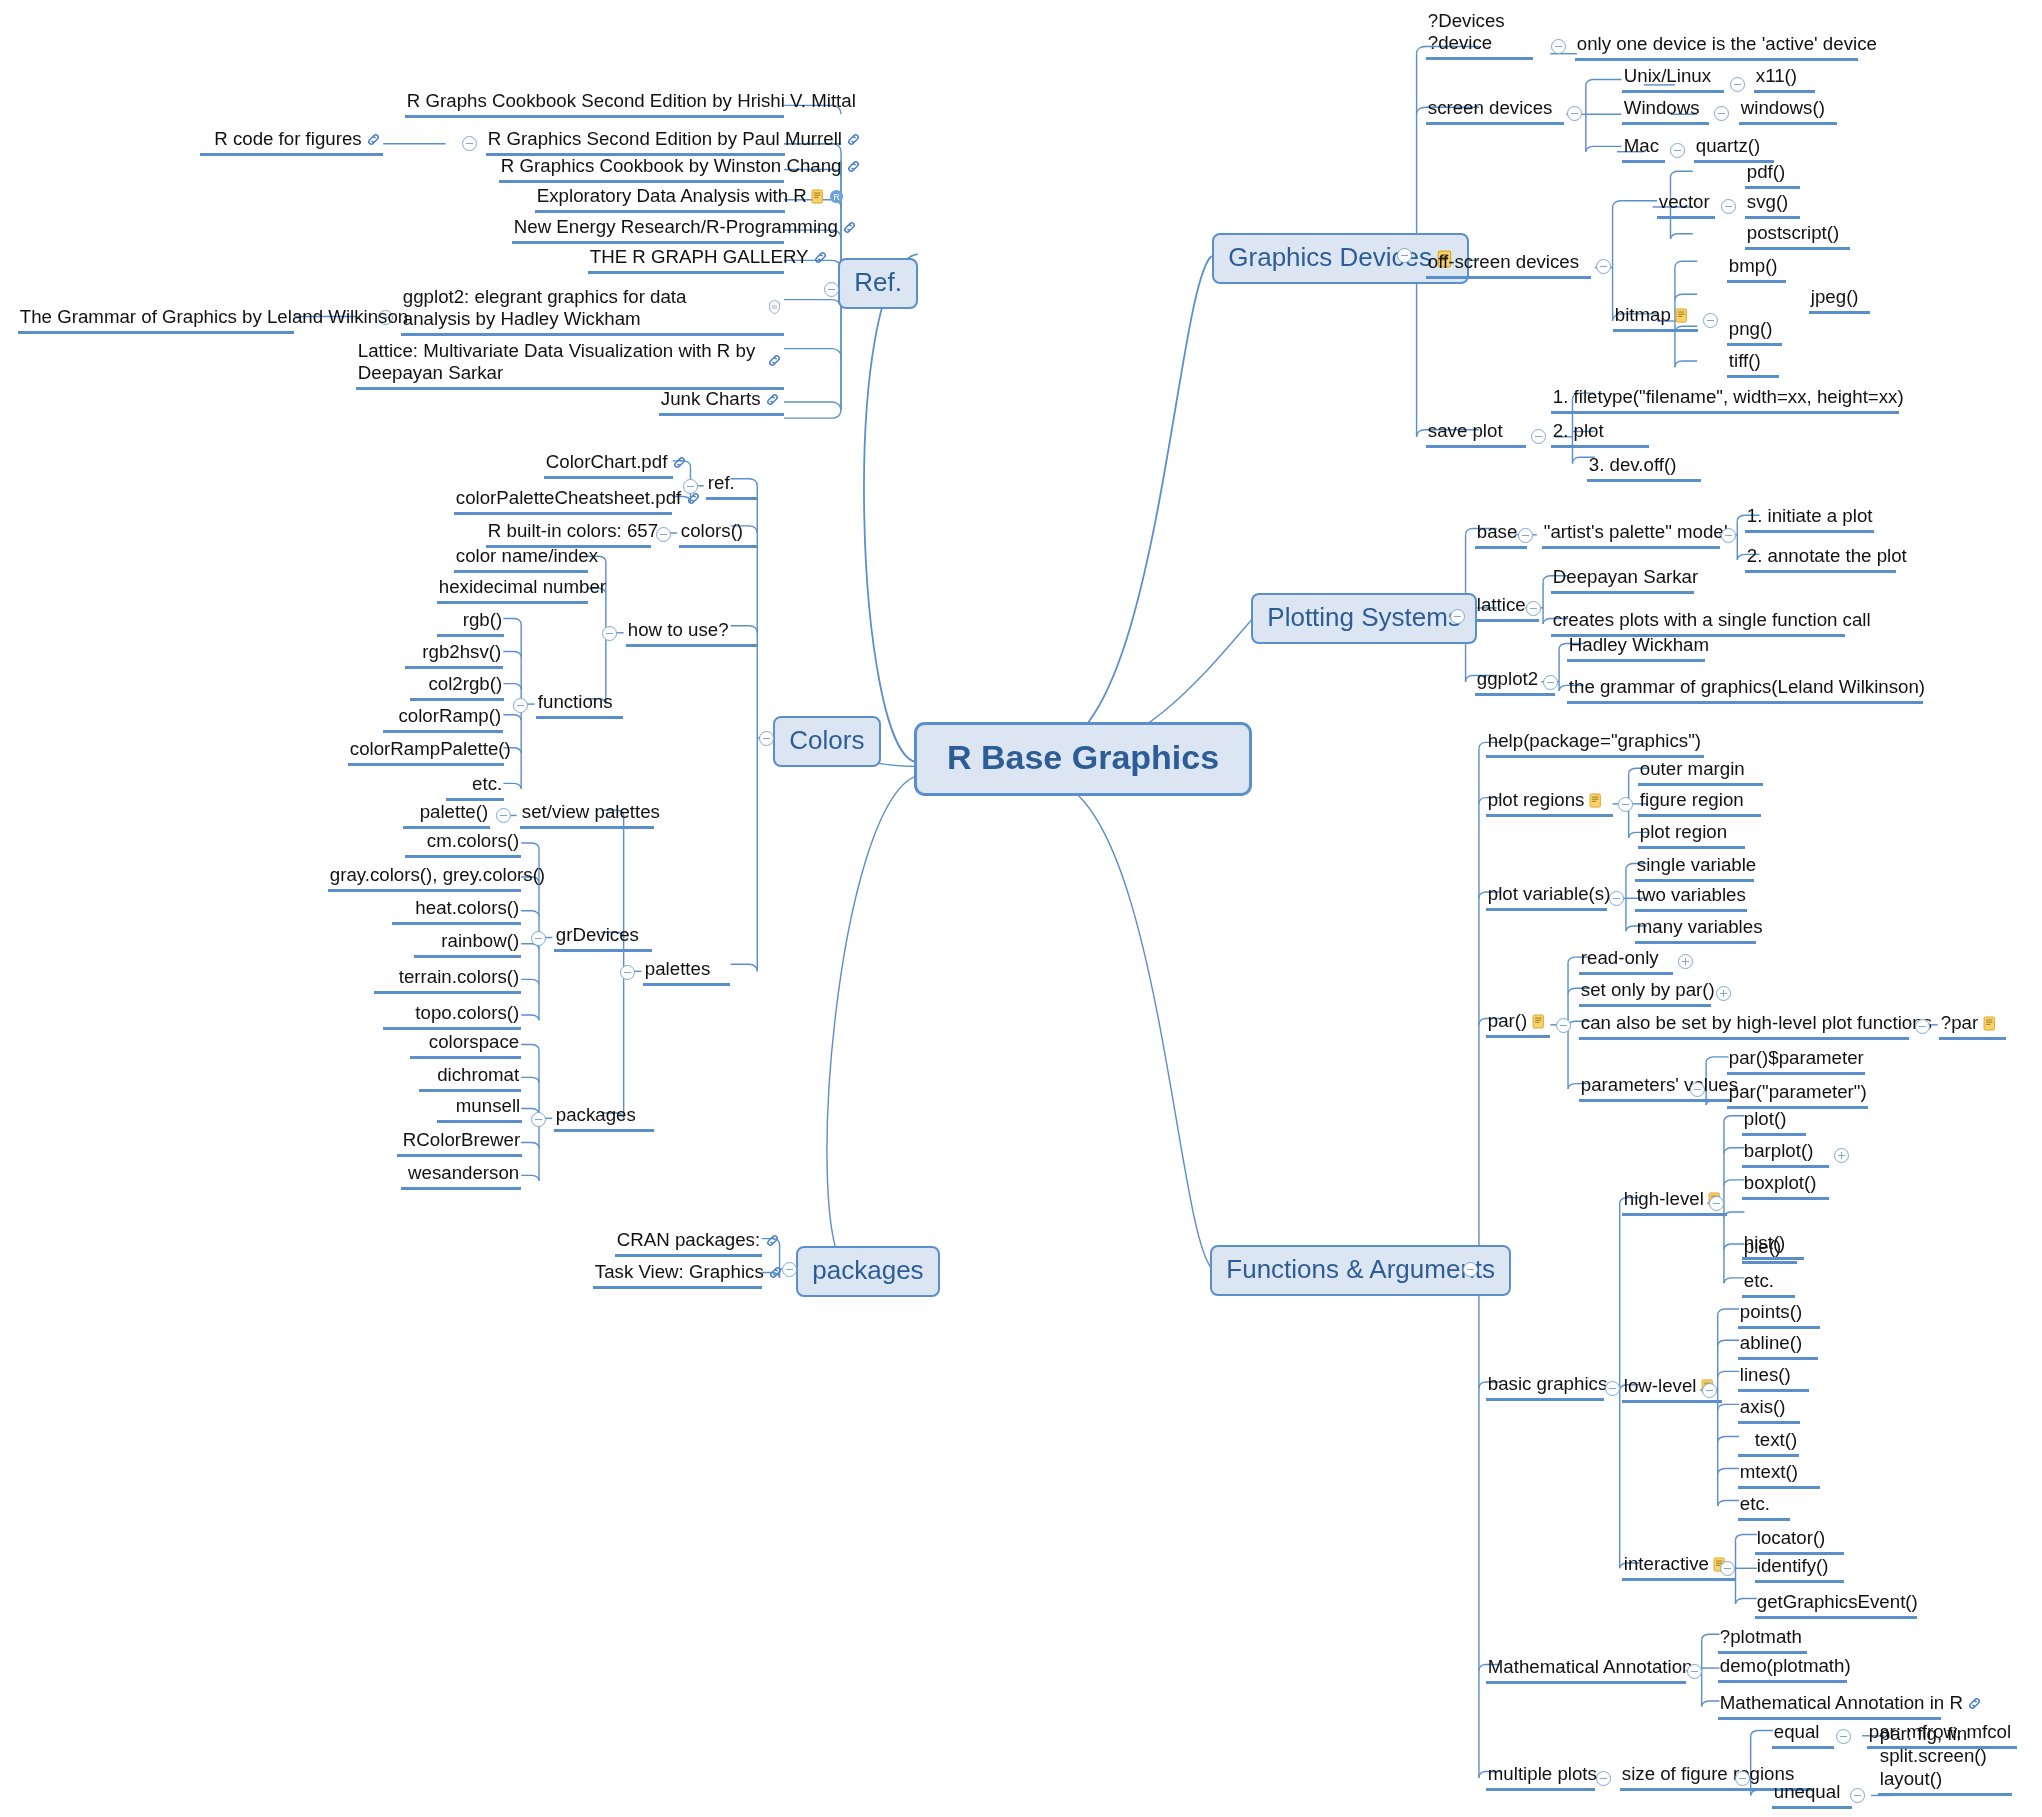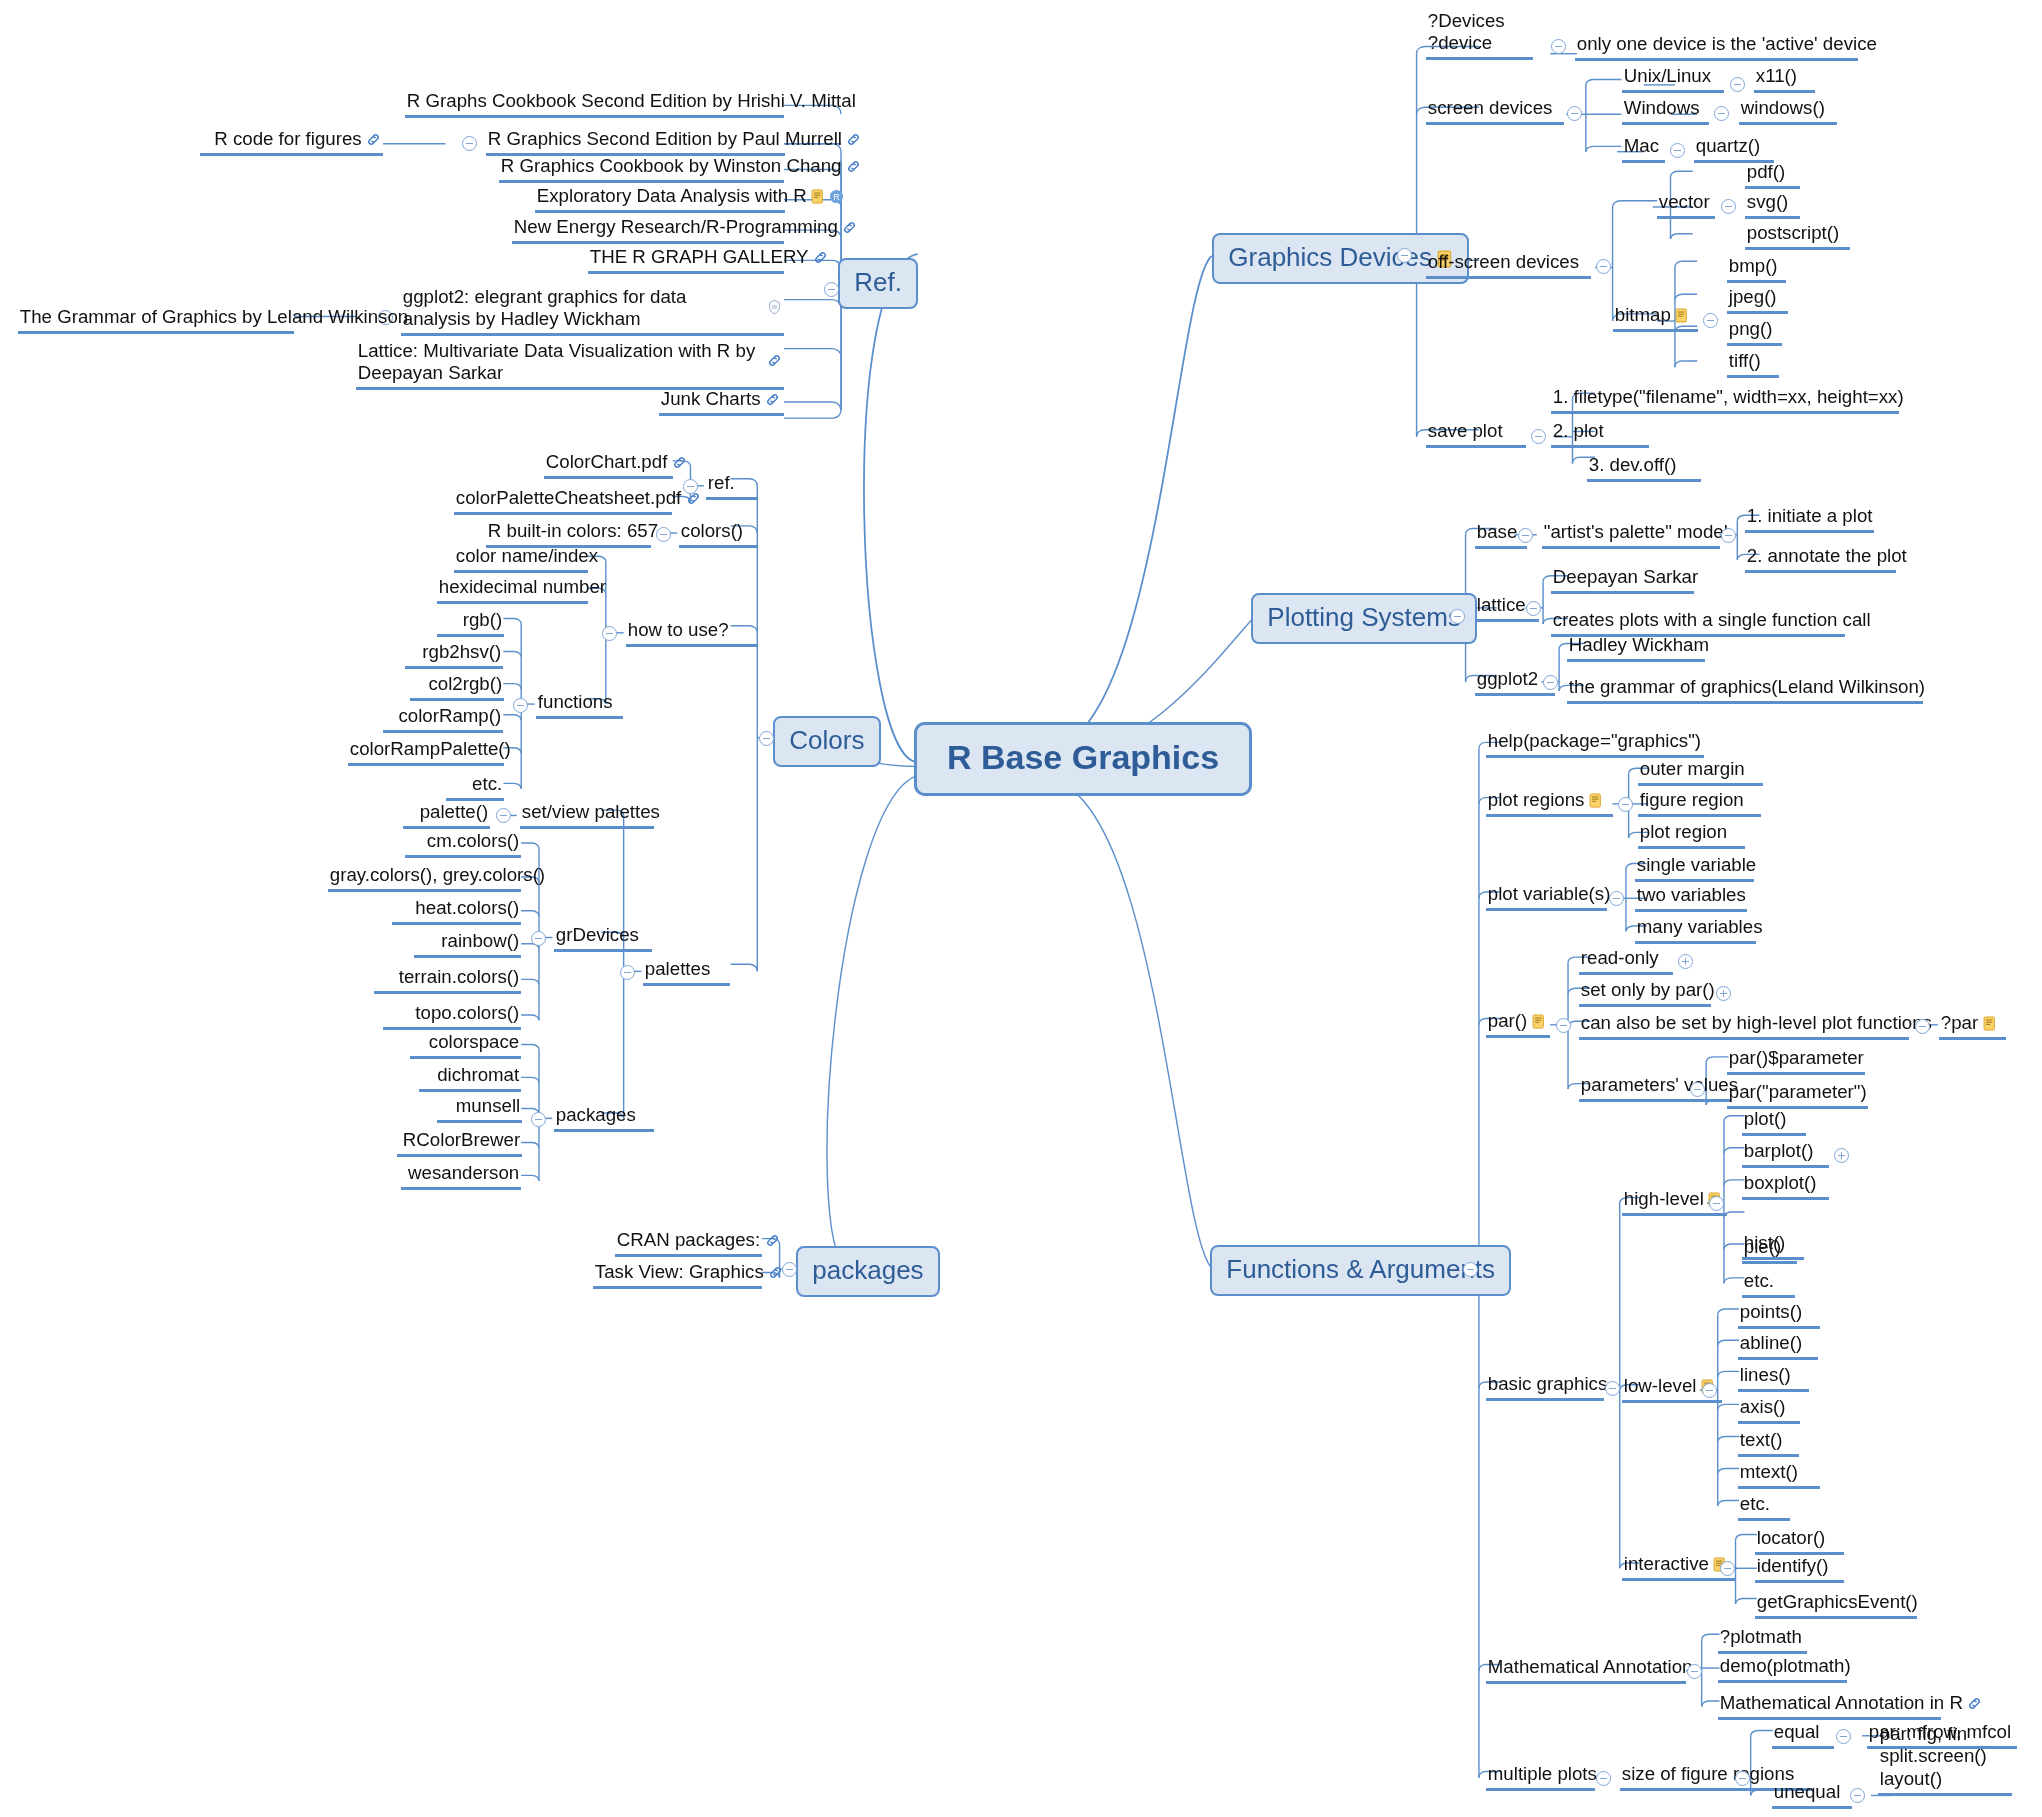--- a/index.html
+++ b/index.html
@@ -466,21 +466,21 @@
   <div class="node under" style="left:1613px;top:303px;width:85px;text-align:left;">
     <span>bitmap</span><span class="ico"><svg width="13.4" height="15" viewBox="0 0 14 16">
           <rect x="1" y="1" width="11" height="14" rx="1.4" fill="#FAD26A" stroke="#D9A527" stroke-width="1"></rect>
           <path d="M3.2 4.3h6.6M3.2 6.6h6.6M3.2 8.9h4.5" stroke="#9C7514" stroke-width="1"></path>
         </svg></span>
   </div>
   <span class="collapse" style="left:1703px;top:313px;"></span>
   <div class="node under" style="left:1727px;top:254px;width:59px;text-align:left;">
     <span>bmp()</span>
   </div>
-  <div class="node under" style="left:1727px;top:285px;width:61px;text-align:left;">
+  <div class="node under" style="left:1809px;top:285px;width:61px;text-align:left;">
     <span>jpeg()</span>
   </div>
   <div class="node under" style="left:1727px;top:317px;width:55px;text-align:left;">
     <span>png()</span>
   </div>
   <div class="node under" style="left:1727px;top:349px;width:52px;text-align:left;">
     <span>tiff()</span>
   </div>
 
   <div class="node under" style="left:1426px;top:419px;width:100px;text-align:left;">
@@ -797,21 +797,21 @@
   </div>
   <div class="node under" style="left:1738px;top:1331px;width:80px;text-align:left;">
     <span>abline()</span>
   </div>
   <div class="node under" style="left:1738px;top:1363px;width:71px;text-align:left;">
     <span>lines()</span>
   </div>
   <div class="node under" style="left:1738px;top:1395px;width:62px;text-align:left;">
     <span>axis()</span>
   </div>
-  <div class="node under" style="left:1738px;top:1428px;width:61px;text-align:left;">
+  <div class="node under" style="left:1738px;top:1428px;width:61px;text-align:right;">
     <span>text()</span>
   </div>
   <div class="node under" style="left:1738px;top:1460px;width:82px;text-align:left;">
     <span>mtext()</span>
   </div>
   <div class="node under" style="left:1738px;top:1492px;width:52px;text-align:left;">
     <span>etc.</span>
   </div>
 
   <div class="node under" style="left:1622px;top:1552px;width:114px;text-align:left;">

